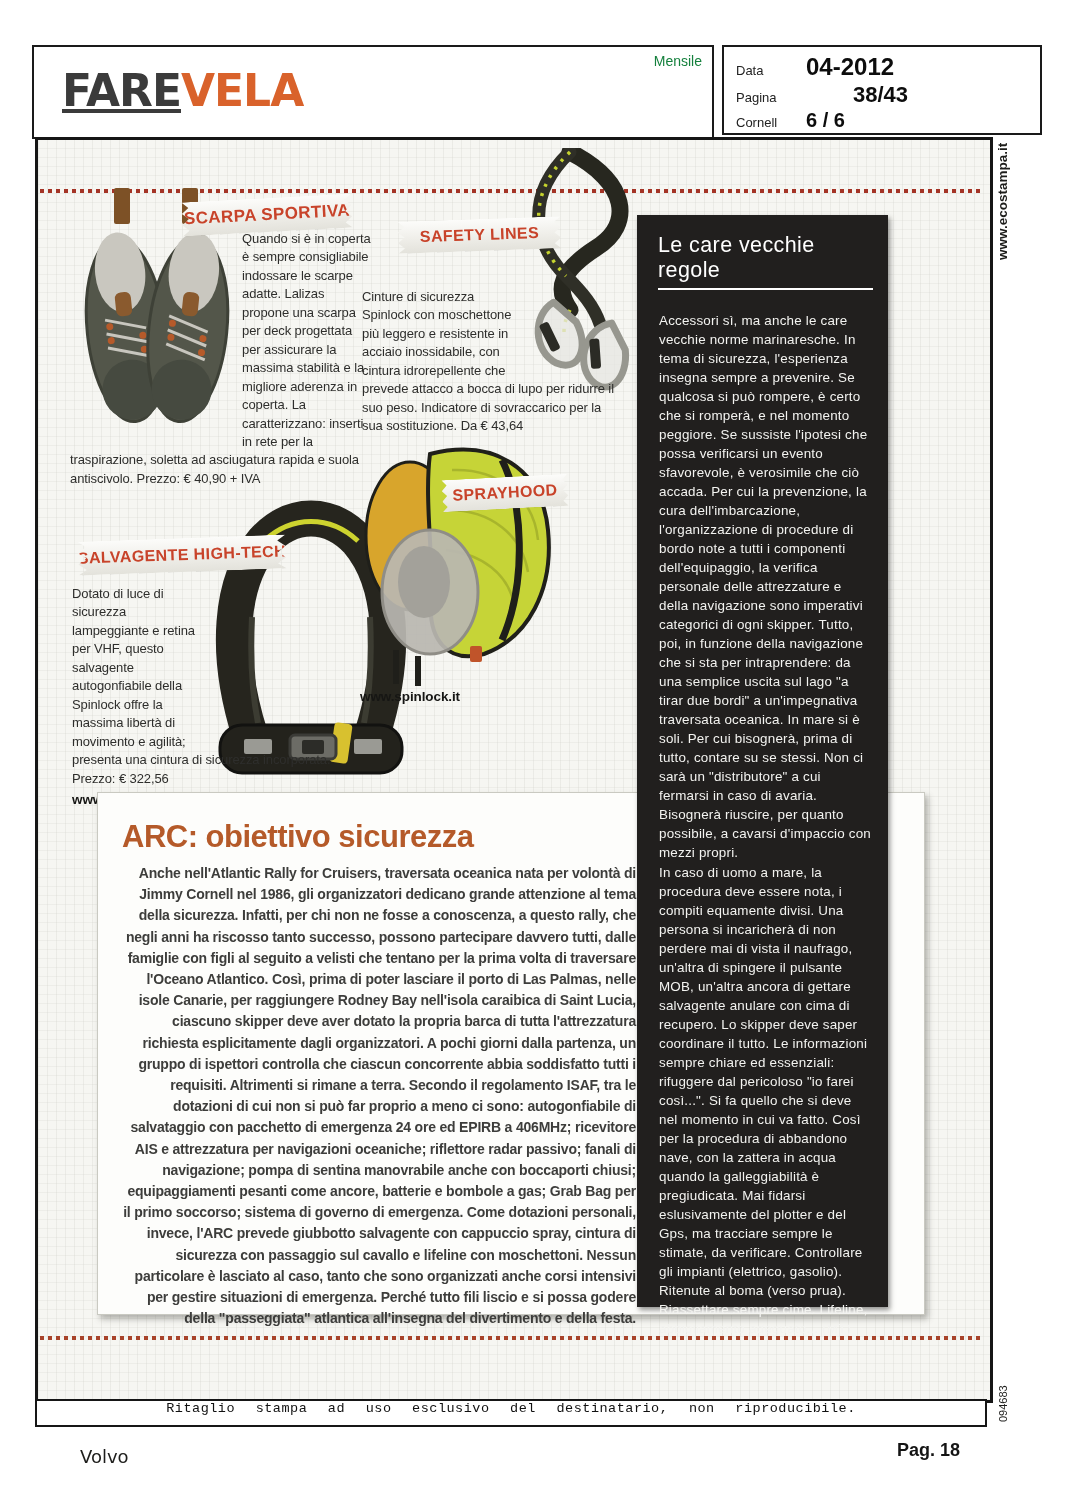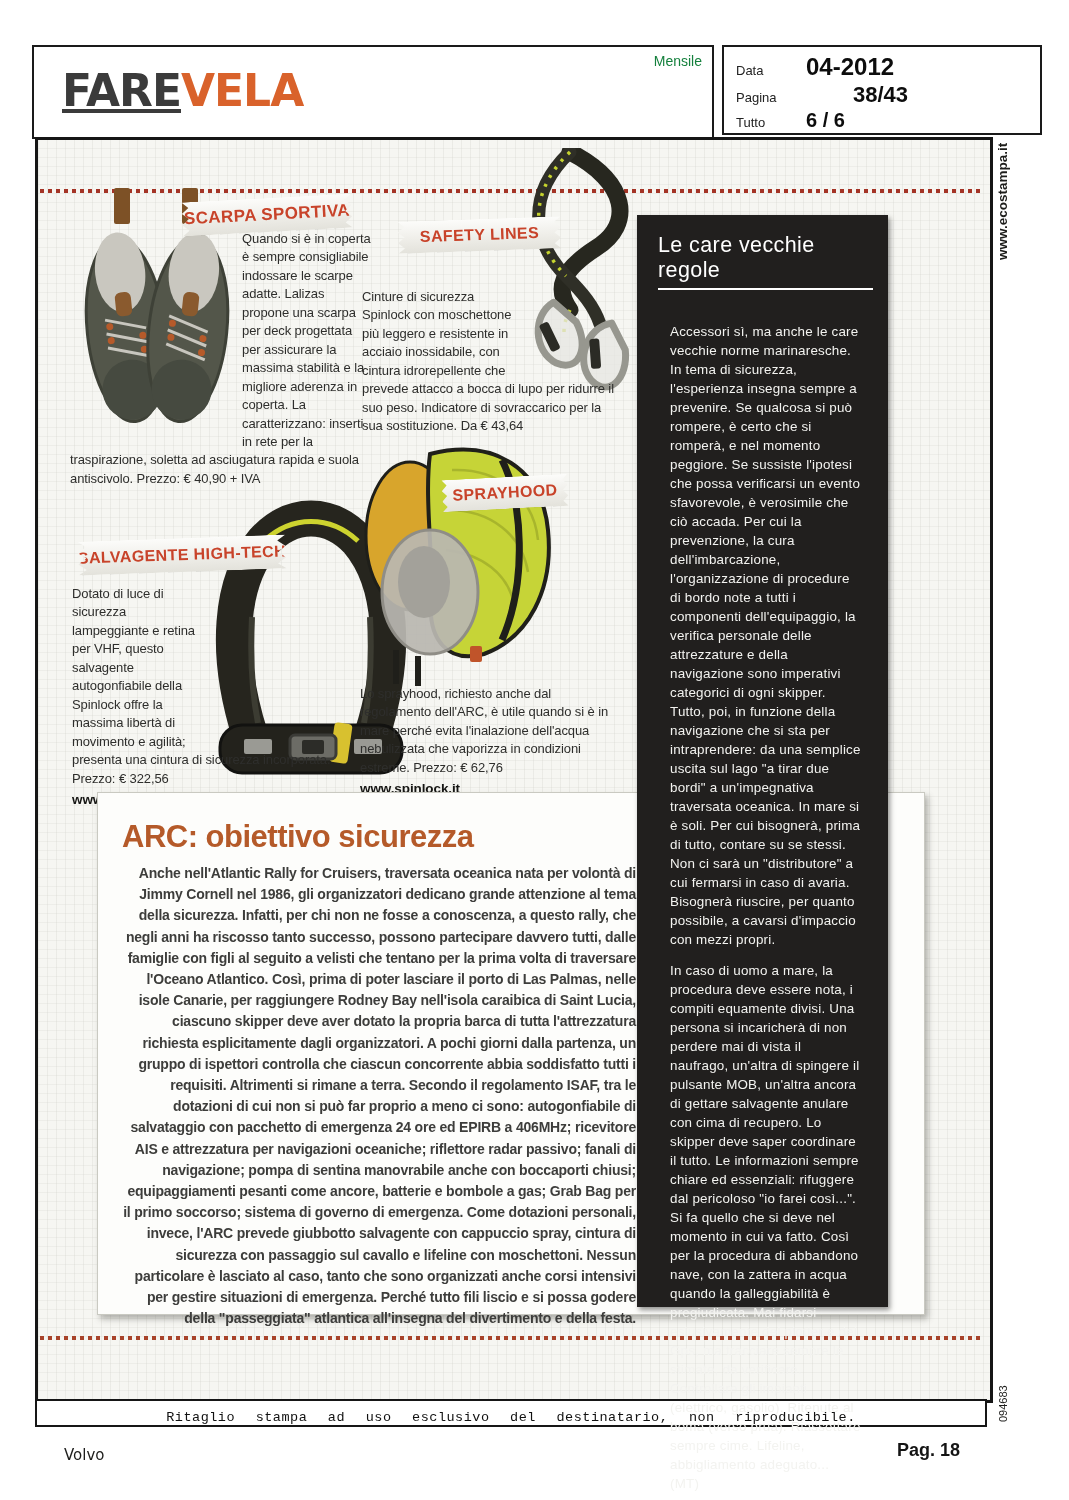--- a/index.html
+++ b/index.html
@@ -50,34 +50,34 @@
   .spacer-l{float:left;width:172px;height:208px;}
   .spacer-r-safety{float:right;width:100px;height:92px;}
   .spacer-r-salva{float:right;width:168px;height:152px;}
   .spinlock-link{font-weight:bold;color:#161614;font-size:13.5px;margin-top:2px;}
   .prod-img{z-index:2;}
 
   
   .rules-sidebar{left:637px;top:215px;width:251px;height:1092px;background:#211f1e;z-index:3;
     padding:18px 15px 18px 21px;box-sizing:border-box;color:#f3f3f0;box-shadow:2px 3px 5px rgba(40,40,38,.5);}
   .rules-title{display:inline-block;font-size:21.5px;letter-spacing:.4px;border-bottom:2px solid #fff;padding-bottom:5px;margin-bottom:20px;color:#fff;}
-  .rules-para{font-size:13.4px;line-height:19px;letter-spacing:.2px;margin:12px;}
+  .rules-para{font-size:13.4px;line-height:19px;letter-spacing:.2px;margin:1px;}
   .rules-para + .rules-para{margin-top:0;}
 
   
   .article-box{left:97px;top:792px;width:828px;height:523px;background:#fdfdfb;border:1px solid #c9c9c1;
     box-shadow:3px 4px 6px rgba(90,90,85,.45);z-index:2;box-sizing:border-box;padding:26px 0 0 24px;}
   .article-title{color:#b55a29;font-weight:bold;font-size:31px;letter-spacing:-.5px;margin:0 0 8px 0;}
   .article-body{width:514px;font-size:14px;font-weight:bold;color:#3d3d3b;line-height:21.2px;letter-spacing:-.2px;text-align:right;}
 
   
   .disclaimer-strip{left:35px;top:1399px;width:952px;height:28px;border:2px solid #161616;background:#fff;
-    display:flex;align-items:flex-end;justify-content:center;box-sizing:border-box;}
+    display:flex;align-items:flex-start;justify-content:center;box-sizing:border-box;}
   .disclaimer-text{font-family:"Liberation Mono",monospace;font-size:13.5px;color:#111;word-spacing:12px;letter-spacing:.5px;}
-  .client-name{left:64px;top:1446px;font-family:"DejaVu Sans",sans-serif;font-size:15px;color:#1d1d1b;}
+  .client-name{left:80px;top:1446px;font-family:"DejaVu Sans",sans-serif;font-size:18px;color:#1d1d1b;}
   .page-number{left:897px;top:1440px;font-size:18px;font-weight:bold;color:#141414;}
 
   
   .vert{writing-mode:vertical-rl;transform:rotate(180deg);color:#1d1d1b;}
   .watermark{left:995px;top:145px;font-size:13.5px;font-weight:bold;height:115px;}
   .clip-code{left:997px;top:1352px;font-size:11px;height:70px;}
 </style>
 </head>
 <body>
 
@@ -91,21 +91,21 @@
 <div class="abs meta-box">
   <div class="meta-row">
     <span class="meta-label">Data</span>
     <span class="meta-value v0">04-2012</span>
   </div>
   <div class="meta-row">
     <span class="meta-label">Pagina</span>
     <span class="meta-value v1">38/43</span>
   </div>
   <div class="meta-row">
-    <span class="meta-label">Tutto</span>
+    <span class="meta-label">Cornell</span>
     <span class="meta-value v2">6 / 6</span>
   </div>
 </div>
 
 <div class="abs content-frame"></div>
 <div class="abs dotted-rule rule-top"></div>
 <div class="abs dotted-rule rule-bottom"></div>
 
 <div class="abs prod-text scarpa-text">
   <div class="spacer-l">
@@ -182,21 +182,20 @@
   <ellipse cx="58" cy="96" rx="44" ry="74" fill="#d8a52c" stroke="#1f1f1a" stroke-width="3"></ellipse>
   <path d="M78 14 C 142 -2, 190 28, 196 90 C 202 150, 176 198, 132 214 C 96 224, 76 200, 79 160 C 82 120, 72 60, 78 14 Z" fill="#c6d437" stroke="#20201a" stroke-width="4"></path>
   <path d="M100 30 C 150 28, 182 60, 186 100 M96 70 C 140 70, 170 96, 176 132 M94 110 C 130 114, 156 134, 162 164" stroke="#a8b52c" stroke-width="2.5" fill="none"></path>
   <path d="M150 20 C 170 60, 176 140, 150 200" stroke="#1f1f1a" stroke-width="7" fill="none"></path>
   <ellipse cx="78" cy="152" rx="48" ry="62" fill="#b9b7b0" fill-opacity="0.93" stroke="#8f8d86" stroke-width="3"></ellipse>
   <ellipse cx="72" cy="142" rx="26" ry="36" fill="#a3a19a"></ellipse>
   <path d="M44 210 L44 244 M66 216 L66 246" stroke="#1f1f1a" stroke-width="6"></path>
   <rect x="118" y="206" width="12" height="16" rx="2" fill="#c0542a"></rect>
 </svg>
 <div class="abs prod-text sprayhood-text">
-  <span>Lo sprayhood, richiesto anche dal regolamento dell'ARC, è utile quando si è in mare perché evita l'inalazione dell'acqua nebulizzata che vaporizza in condizioni estreme. Prezzo: € 62,76</span>
   <div class="spinlock-link">www.spinlock.it</div>
 </div>
 <div class="abs ribbon ribbon-sprayhood">SPRAYHOOD</div>
 
 <div class="abs rules-sidebar">
   <div class="rules-title">Le care vecchie regole</div>
   <p class="rules-para">Accessori sì, ma anche le care vecchie norme marinaresche. In tema di sicurezza, l'esperienza insegna sempre a prevenire. Se qualcosa si può rompere, è certo che si romperà, e nel momento peggiore. Se sussiste l'ipotesi che possa verificarsi un evento sfavorevole, è verosimile che ciò accada. Per cui la prevenzione, la cura dell'imbarcazione, l'organizzazione di procedure di bordo note a tutti i componenti dell'equipaggio, la verifica personale delle attrezzature e della navigazione sono imperativi categorici di ogni skipper. Tutto, poi, in funzione della navigazione che si sta per intraprendere: da una semplice uscita sul lago "a tirar due bordi" a un'impegnativa traversata oceanica. In mare si è soli. Per cui bisognerà, prima di tutto, contare su se stessi. Non ci sarà un "distributore" a cui fermarsi in caso di avaria. Bisognerà riuscire, per quanto possibile, a cavarsi d'impaccio con mezzi propri.</p>
   <p class="rules-para">In caso di uomo a mare, la procedura deve essere nota, i compiti equamente divisi. Una persona si incaricherà di non perdere mai di vista il naufrago, un'altra di spingere il pulsante MOB, un'altra ancora di gettare salvagente anulare con cima di recupero. Lo skipper deve saper coordinare il tutto. Le informazioni sempre chiare ed essenziali: rifuggere dal pericoloso "io farei così...". Si fa quello che si deve nel momento in cui va fatto. Così per la procedura di abbandono nave, con la zattera in acqua quando la galleggiabilità è pregiudicata.  Mai fidarsi eslusivamente del plotter e del Gps, ma tracciare sempre le stimate, da verificare. Controllare gli impianti (elettrico, gasolio). Ritenute al boma (verso prua). Riassettare sempre cime. Lifeline, abbigliamento adeguato... (MT)</p>
 </div>
 

